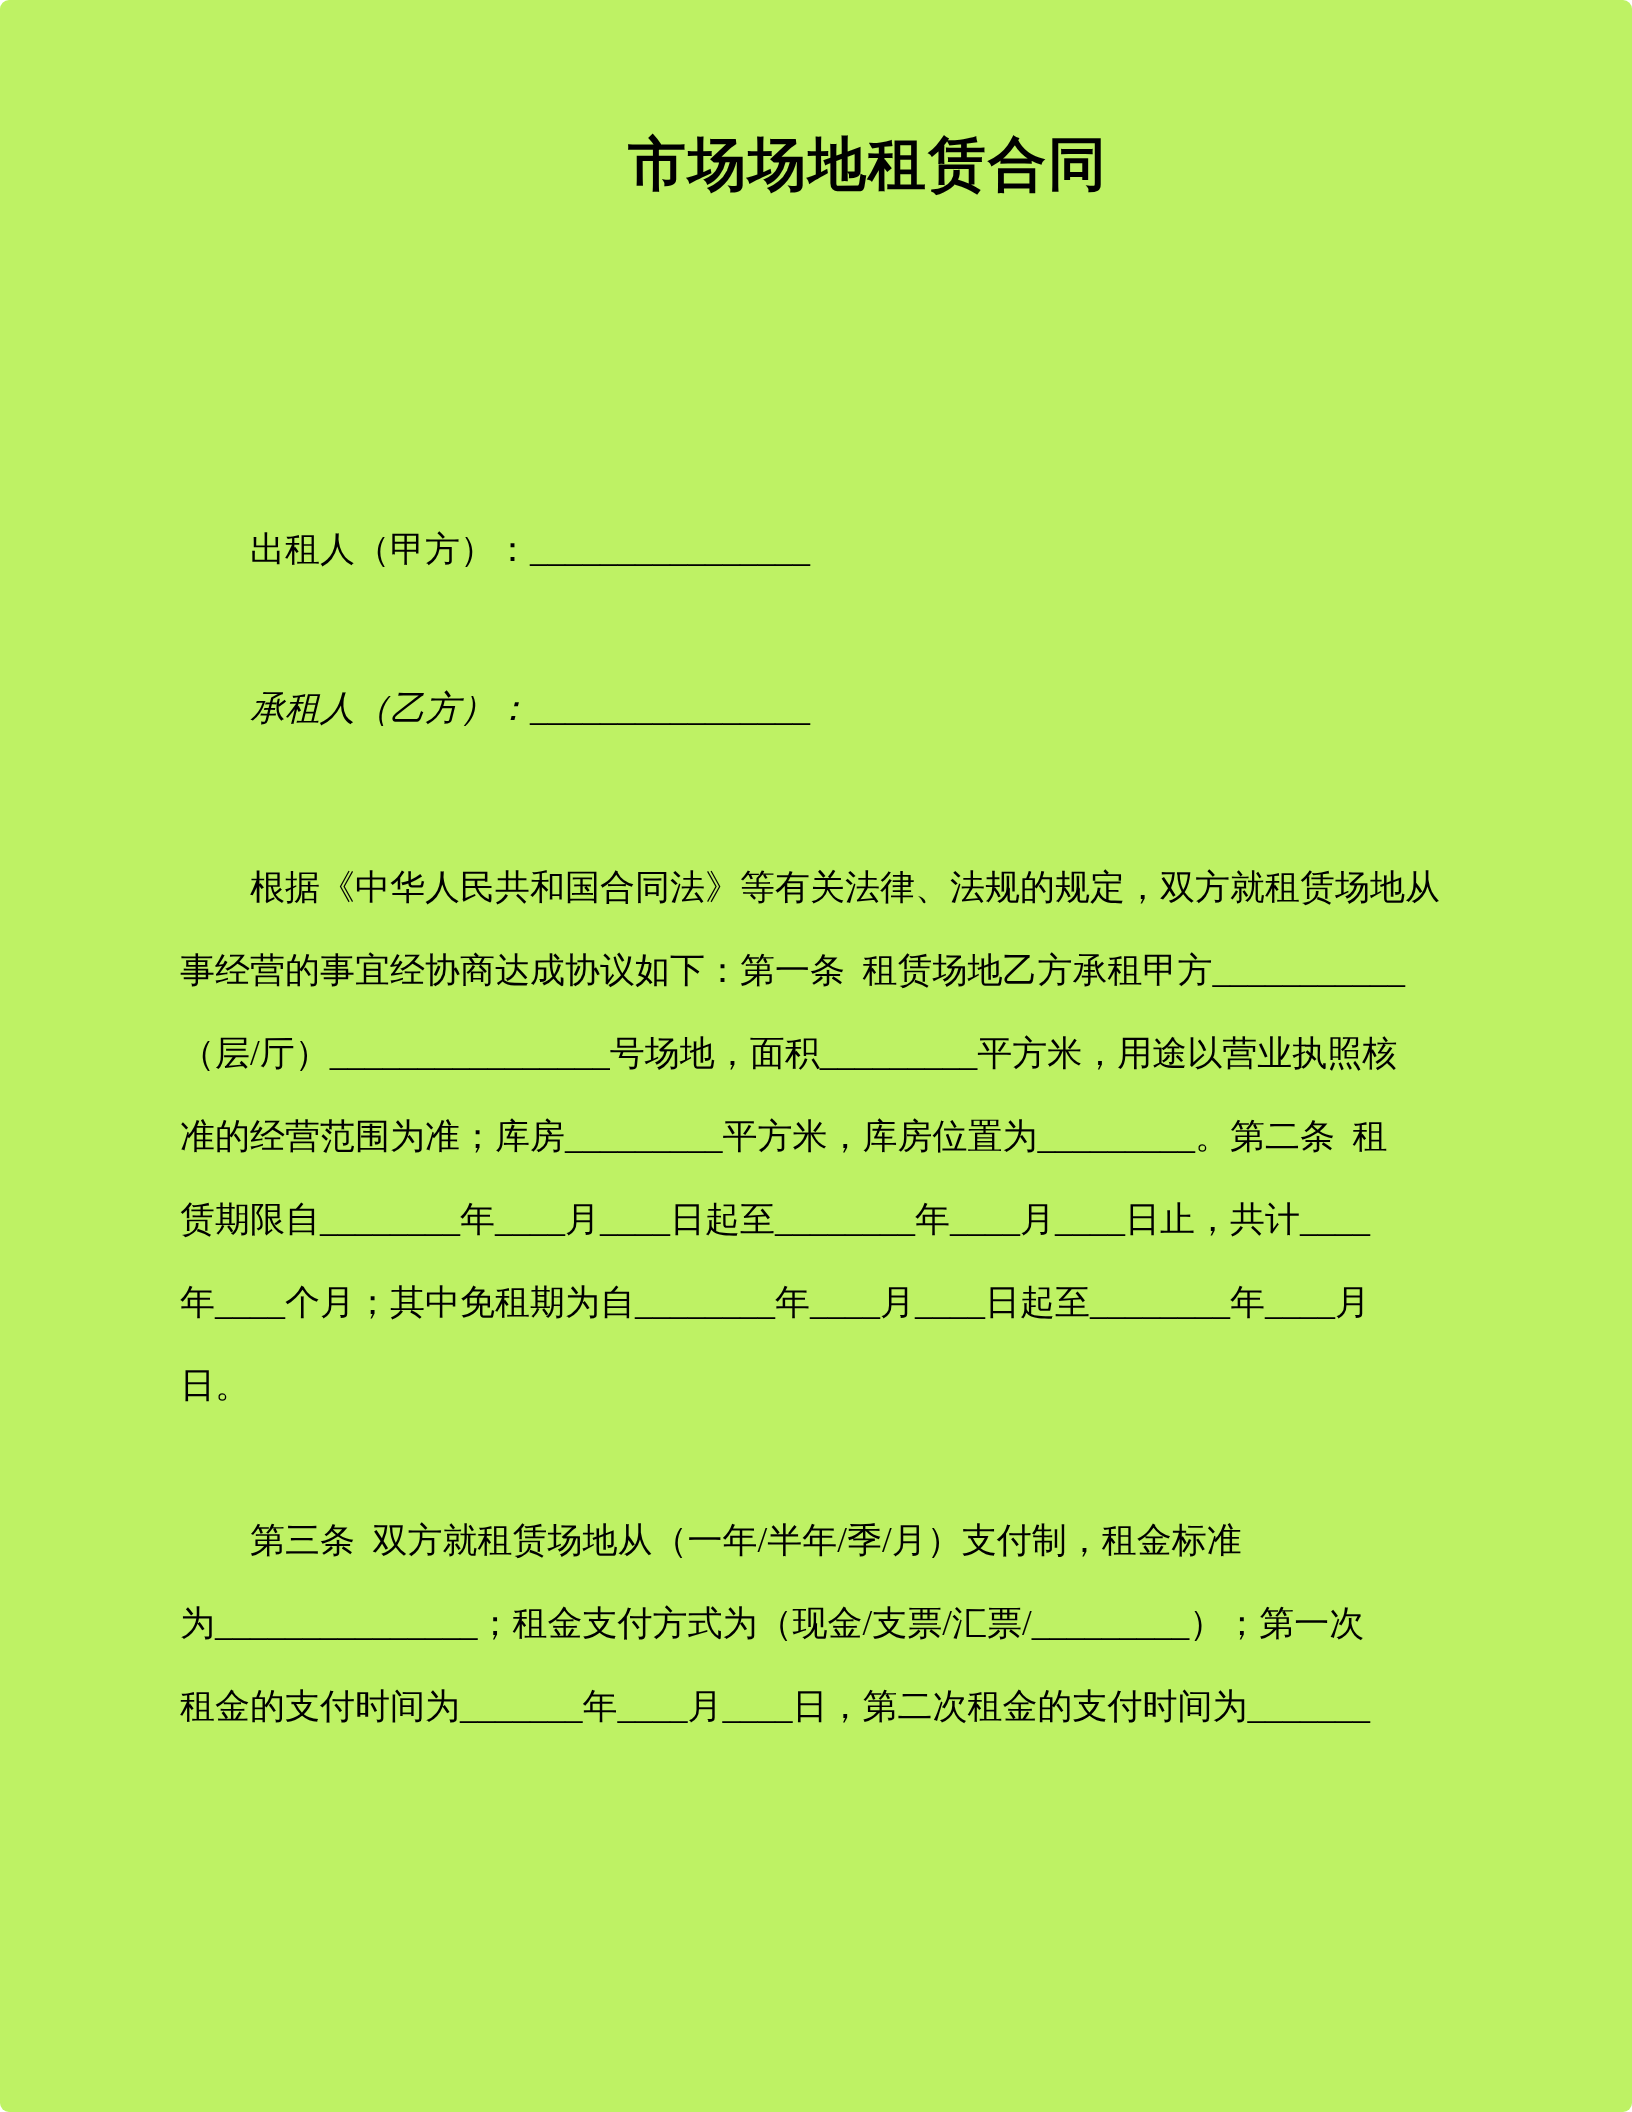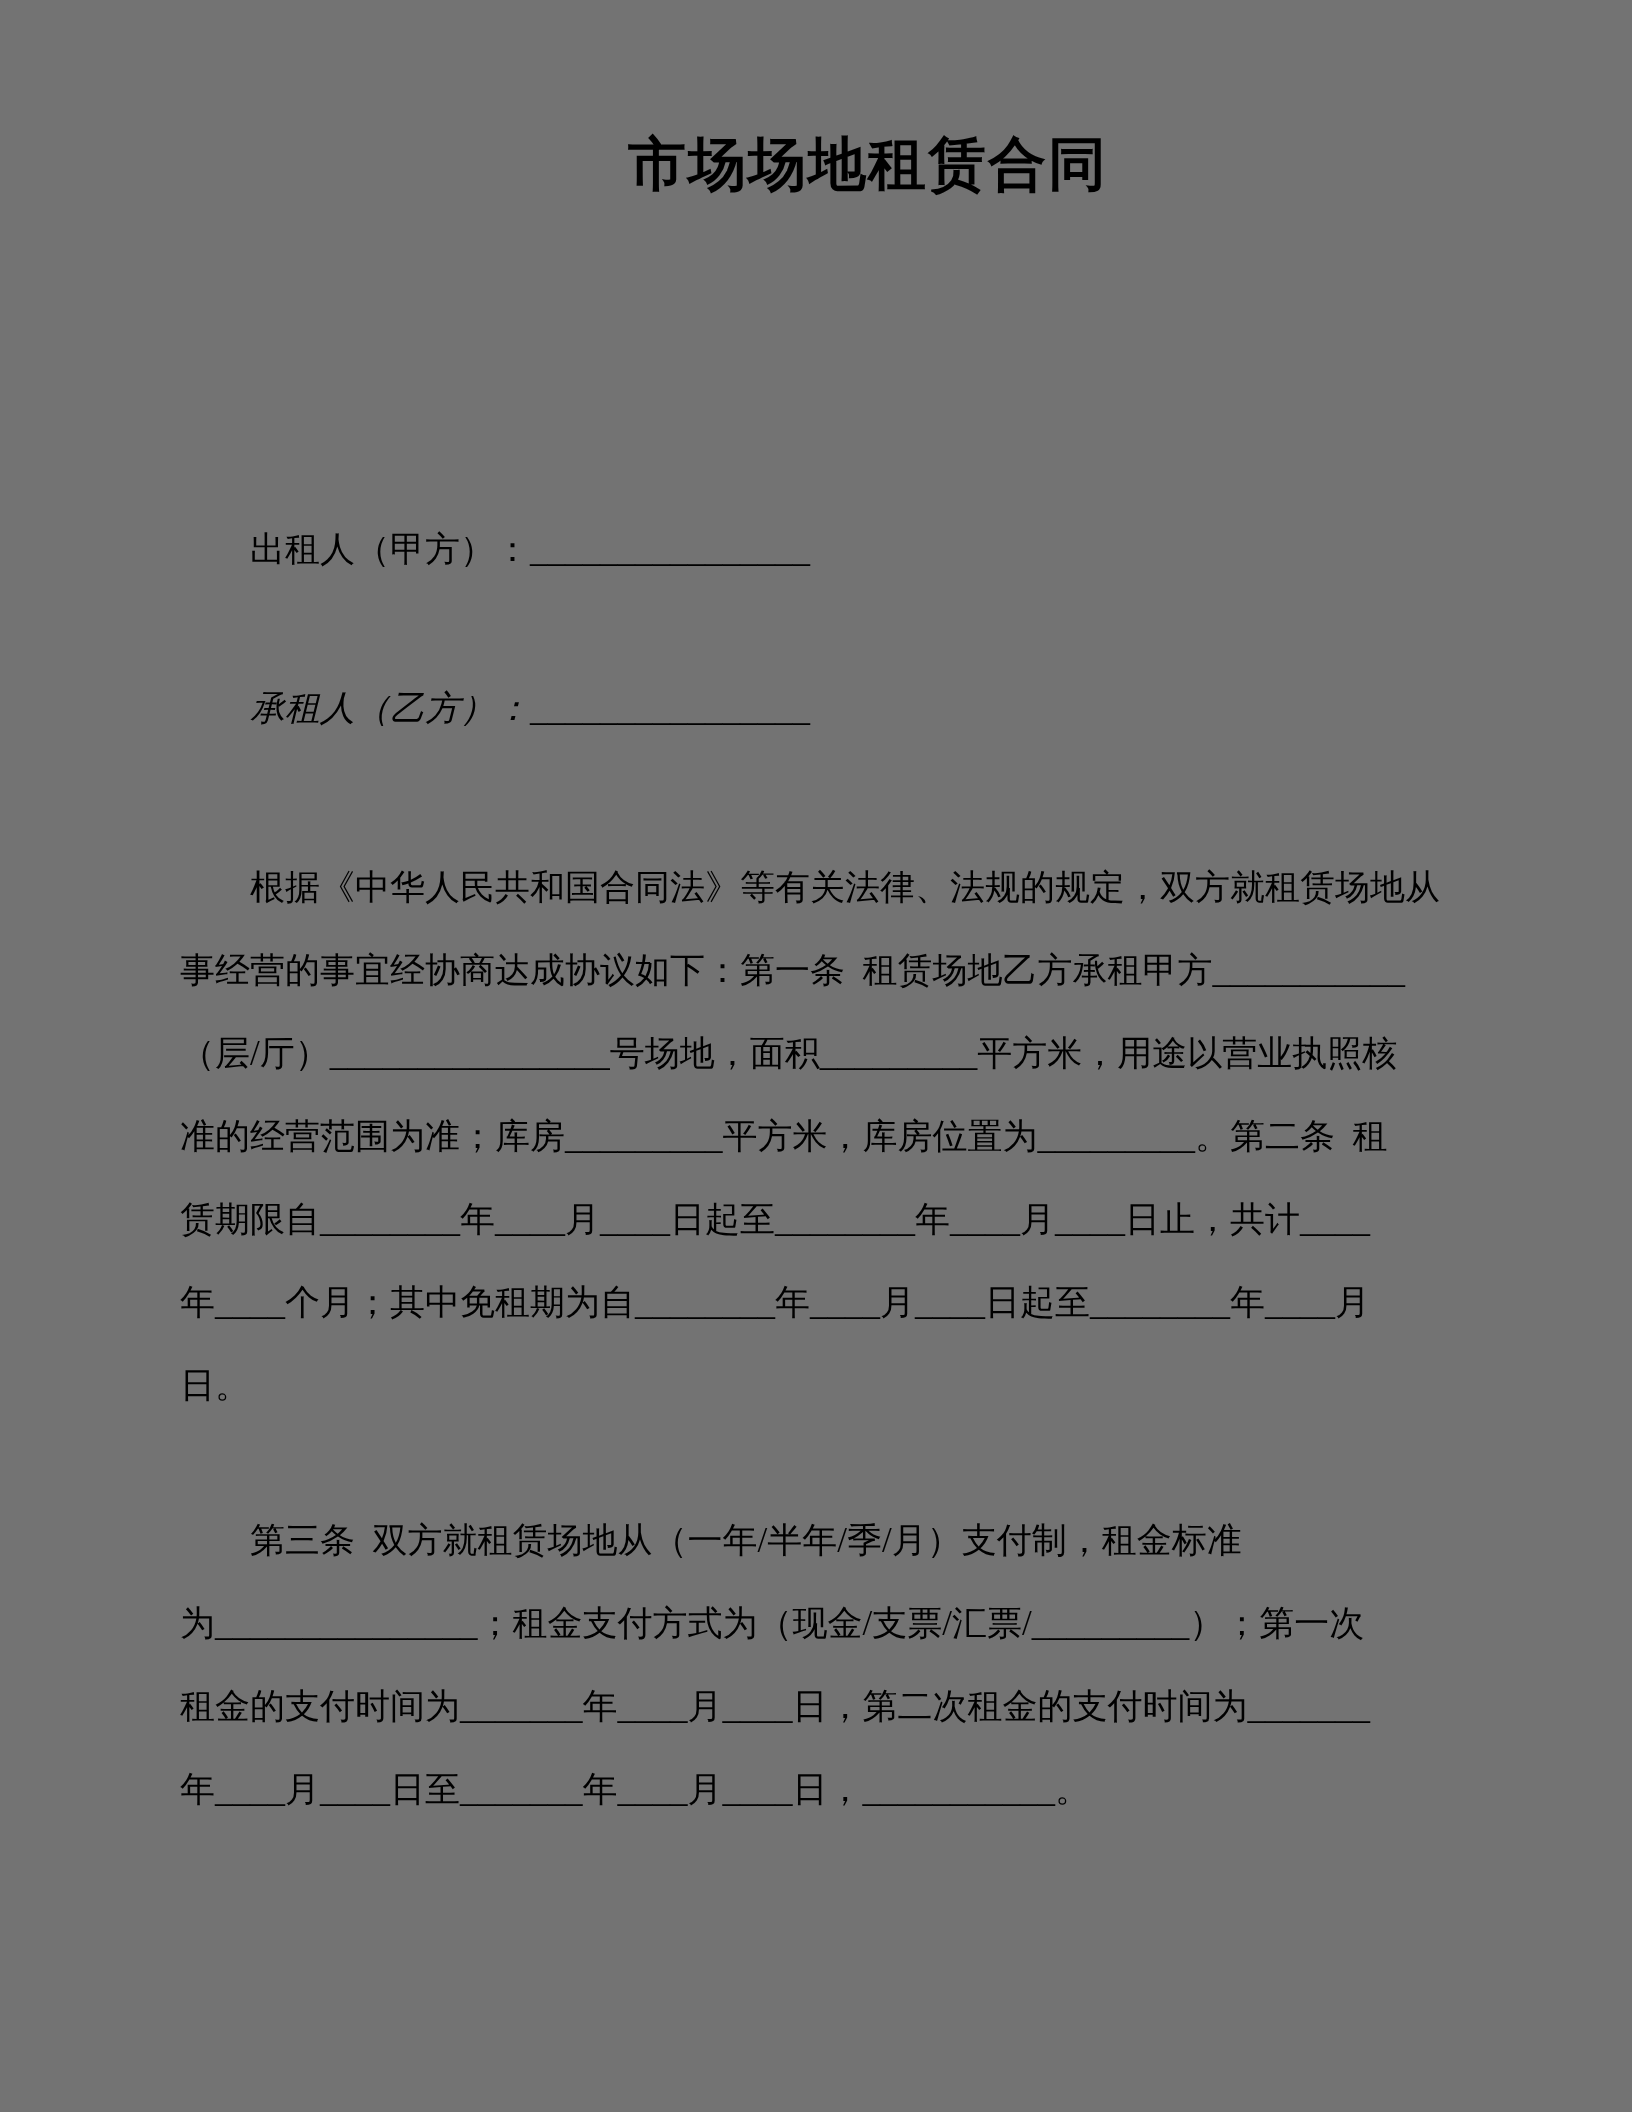--- a/index.html
+++ b/index.html
@@ -5,25 +5,26 @@
   html, body {
     margin: 0;
     padding: 0;
     background: #ffffff;
   }
   .page {
     position: relative;
     width: 1632px;
     height: 2112px;
     margin: 0 auto;
-    background: #737373;
+    background: #bef264;
     box-sizing: border-box;
     padding: 0 76px 0 180px;
     overflow: hidden;
     color: #000000;
+    border-radius: 9px;
   }
   .doc-title {
     margin: 0;
     padding-top: 126px;
     font-family: "Liberation Sans", "DejaVu Sans", sans-serif;
     font-weight: 700;
     font-size: 58px;
     line-height: 76px;
     text-align: center;
     letter-spacing: 2px;
@@ -79,17 +80,16 @@
       <div class="line">准的经营范围为准；库房_________平方米，库房位置为_________。第二条  租</div>
       <div class="line">赁期限自________年____月____日起至________年____月____日止，共计____</div>
       <div class="line">年____个月；其中免租期为自________年____月____日起至________年____月</div>
       <div class="line">日。</div>
     </div>
 
     <div class="clause-2">
       <div class="line indent">第三条  双方就租赁场地从（一年/半年/季/月）支付制，租金标准</div>
       <div class="line">为_______________；租金支付方式为（现金/支票/汇票/_________）；第一次</div>
       <div class="line">租金的支付时间为_______年____月____日，第二次租金的支付时间为_______</div>
-      <div class="line">年____月____日至_______年____月____日，___________。</div>
     </div>
 
   </div>
 </div>
 
 </body></html>

